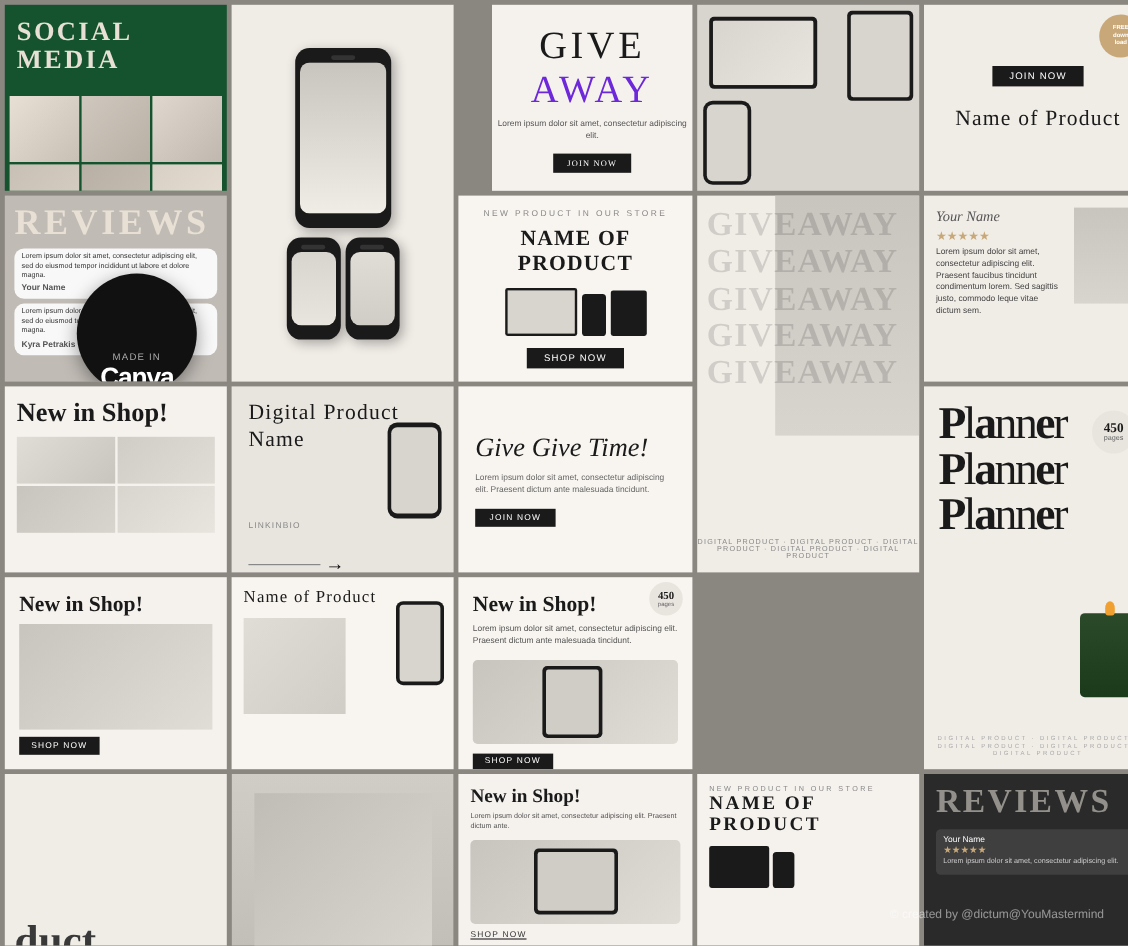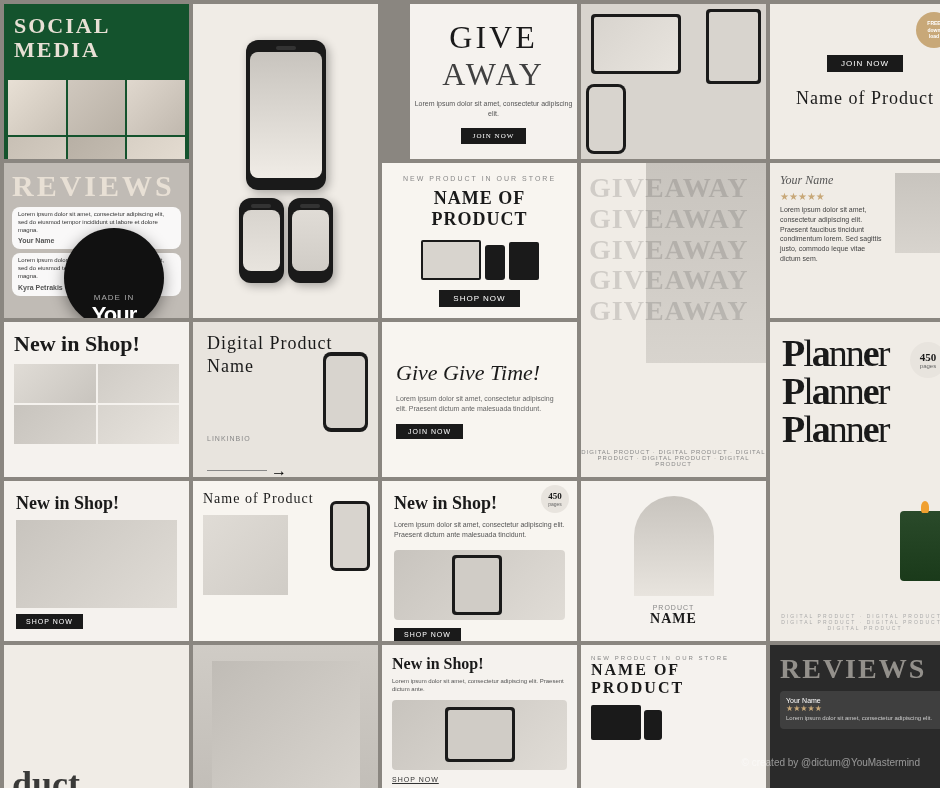--- a/index.html
+++ b/index.html
@@ -108,21 +108,21 @@
       grid-column: 3;
       grid-row: 1;
       display: flex;
       flex-direction: column;
       align-items: center;
       justify-content: center;
       text-align: center;
       margin-left: 28px;
     }
     .card-giveaway .give { font-size: 32px; font-weight: 300; letter-spacing: 3px; color: #1a1a1a; }
-    .card-giveaway .away { font-size: 32px; font-weight: 300; letter-spacing: 3px; color: #404040; }
+    .card-giveaway .away { font-size: 32px; font-weight: 300; letter-spacing: 3px; color: #6d28d9; }
     .card-giveaway .subtitle { font-size: 7px; color: #555; margin: 6px 0; font-family: Arial, sans-serif; line-height: 1.4; }
     .card-giveaway .join-btn {
       background: #1a1a1a;
       color: #fff;
       font-size: 7px;
       padding: 4px 12px;
       letter-spacing: 1px;
       margin-top: 4px;
     }
 
@@ -884,21 +884,21 @@
       <div>Lorem ipsum dolor sit amet, consectetur adipiscing elit, sed do eiusmod tempor incididunt ut labore et dolore magna.</div>
       <div class="review-name">Your Name</div>
     </div>
     <div class="review-bubble" style="margin-top:4px;">
       <div>Lorem ipsum dolor sit amet, consectetur adipiscing elit, sed do eiusmod tempor incididunt ut labore et dolore magna.</div>
       <div class="review-name">Kyra Petrakis</div>
     </div>
 
     <div class="canva-badge">
       <div class="made-in">MADE IN</div>
-      <div class="canva-text">Your</div>
+      <div class="canva-text">Canva</div>
     </div>
   </div>
 
   <div class="card card-name-product">
     <div class="new-product-label">NEW PRODUCT IN OUR STORE</div>
     <div class="product-title">NAME OF PRODUCT</div>
     <div class="devices-row">
       <div class="mini-laptop">
         <div class="mini-laptop-inner"></div>
       </div>
@@ -977,25 +977,20 @@
         <div style="margin:3px; height:calc(100% - 6px); background:#d0ccc6; border-radius:2px;"></div>
       </div>
       <div style="position:absolute; top:4px; right:8px; background:#e8e4de; border-radius:50%; width:28px; height:28px; display:flex; align-items:center; justify-content:center; flex-direction:column;">
         <span style="font-size:9px; font-weight:700; color:#1a1a1a; line-height:1;">450</span>
         <span style="font-size:5px; color:#666; font-family:Arial,sans-serif;">pages</span>
       </div>
     </div>
     <div class="shop-btn">SHOP NOW</div>
   </div>
 
-  <div class="card card-product-name-v">
-    <div class="arch-photo" style="background: linear-gradient(180deg, #c8c4be 0%, #e8e4de 100%);"></div>
-    <div class="pn-label">PRODUCT</div>
-    <div class="pn-title">NAME</div>
-  </div>
 
   <div class="card card-planner">
     <div class="planner-text">
       <span>P</span><span class="thin">l</span><span>a</span><span class="thin">nn</span><span>e</span><span class="thin">r</span><br>
       <span>P</span><span class="thin">l</span><span>a</span><span class="thin">nn</span><span>e</span><span class="thin">r</span><br>
       <span>P</span><span class="thin">l</span><span>a</span><span class="thin">nn</span><span>e</span><span class="thin">r</span>
     </div>
     <div class="page-count">
       <span class="num">450</span>
       <span class="pages">pages</span>

